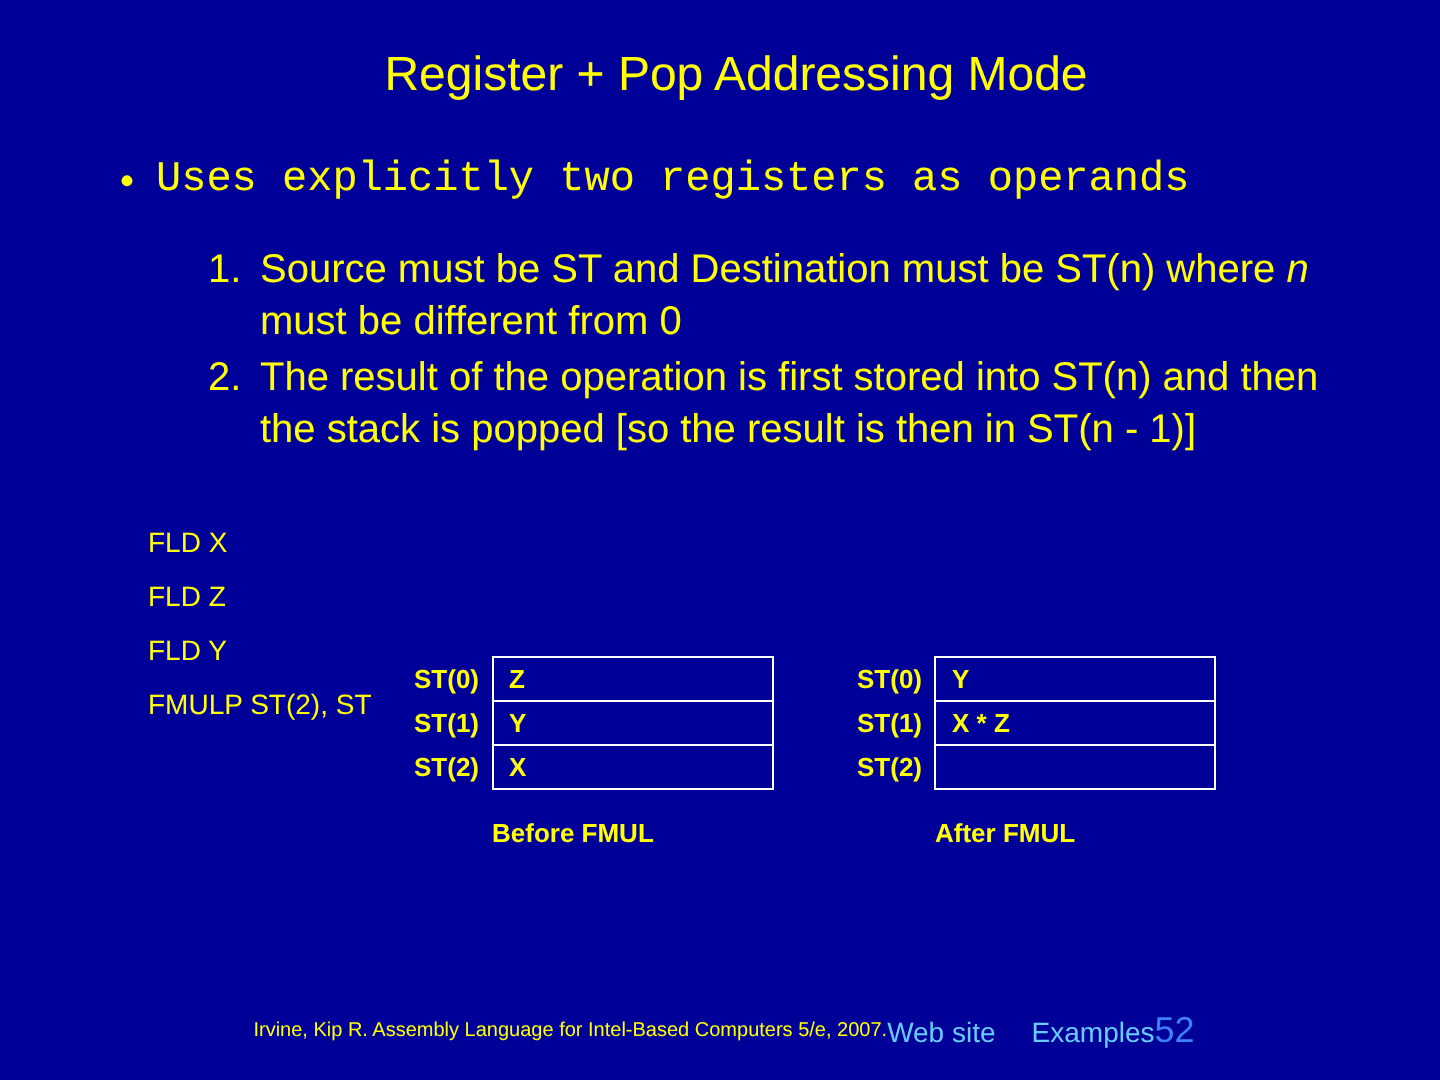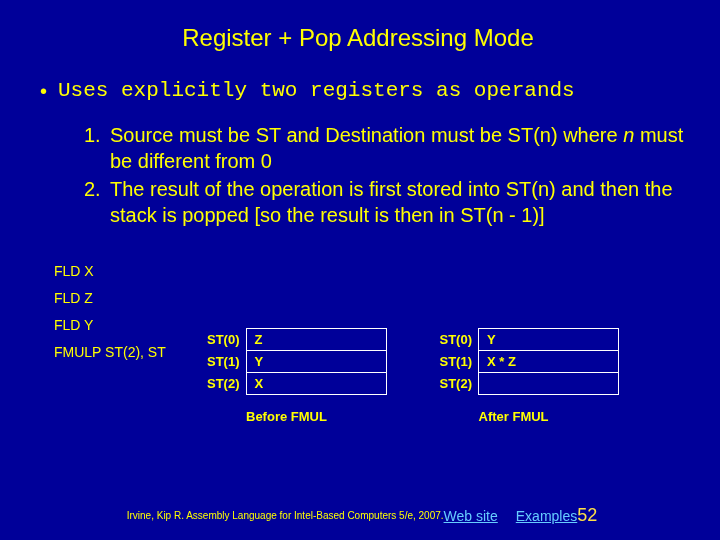--- a/index.html
+++ b/index.html
@@ -5,21 +5,21 @@
   * { box-sizing: border-box; margin: 0; padding: 0; }
   html, body { width: 720px; height: 540px; }
   body {
     background: #000099;
     color: #ffff00;
     font-family: Arial, Helvetica, sans-serif;
     position: relative;
     overflow: hidden;
   }
   .slide {
-    padding: 18px 28px 0 24px;
+    padding: 18px 28px 0 44px;
     height: 100%;
     position: relative;
   }
   .title {
     text-align: center;
     font-size: 24px;
     font-weight: normal;
     margin-bottom: 26px;
     margin-top: 6px;
   }
@@ -61,21 +61,21 @@
     padding-left: 30px;
     font-size: 14px;
     line-height: 27px;
     margin-top: 16px;
   }
   .tables-wrap {
     position: absolute;
     left: 200px;
     top: 328px;
     display: flex;
-    gap: 46px;
+    gap: 35px;
   }
   .stack-col { }
   .stack-table {
     border-collapse: collapse;
   }
   .stack-table td {
     padding: 0;
     font-size: 13px;
     font-weight: bold;
     color: #ffff00;
@@ -106,22 +106,22 @@
     right: 0;
     bottom: 14px;
     padding: 0 28px 0 32px;
     display: flex;
     align-items: center;
     justify-content: center;
     font-size: 11px;
   }
   .citation { font-size: 10px; color: #ffff00; max-width: 320px; }
   .links { display: flex; gap: 18px; font-size: 14px; }
-  .link { color: #66ccff; text-decoration: underline; cursor: pointer; }
-  .pagenum { font-size: 18px; color: #fde047; }
+  .link { color: #66ccff; cursor: pointer; }
+  .pagenum { font-size: 18px; color: #3b82f6; }
 </style>
 </head>
 <body>
 
 <div class="slide">
 
   <h1 class="title">Register + Pop Addressing Mode</h1>
 
   <div class="bullet-row">
     <div class="bullet-dot">•</div>

